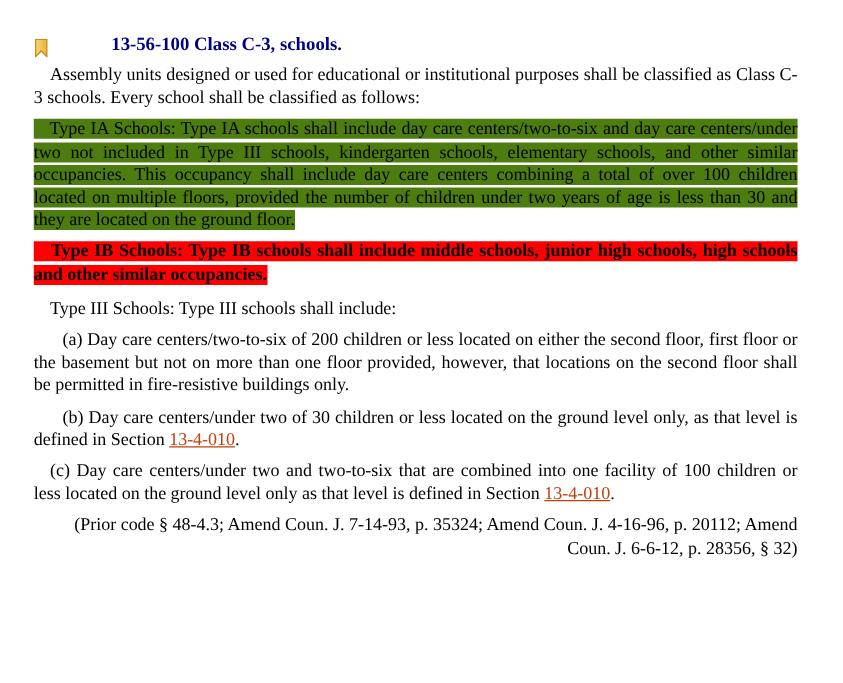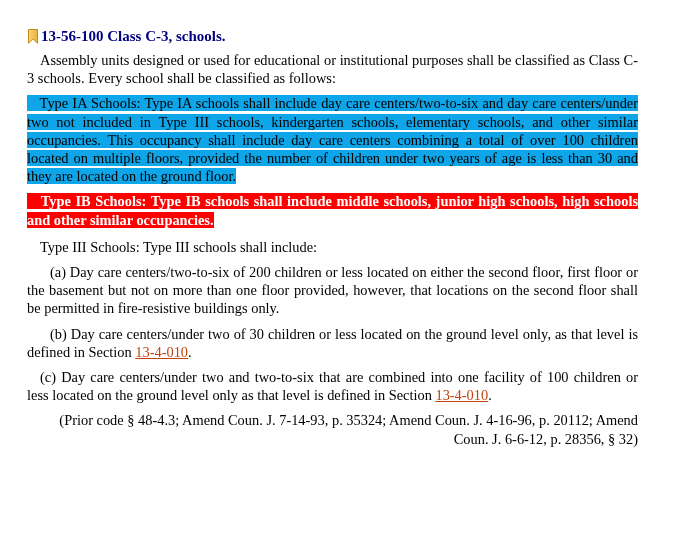--- a/index.html
+++ b/index.html
@@ -21,42 +21,43 @@
       top: 26px;
       width: 611px;
     }
     .heading {
       font-weight: bold;
       font-size: 15px;
       color: #000080;
       line-height: 20px;
       height: 20px;
       display: flex;
-      align-items: center;
+      align-items: flex-end;
       margin: 0 0 5px 0;
+      gap: 48px;
     }
     .bookmark {
       display: inline-block;
       width: 12px;
       height: 15px;
       margin-right: 2px;
       position: relative;
     }
     .bookmark svg { display: block; }
     p {
       margin: 0;
       font-size: 14.4px;
       line-height: 18.2px;
       text-align: justify;
     }
     .para { margin-bottom: 7px; }
     .indent { text-indent: 13px; }
     .sub-indent { text-indent: 23px; }
-    .hl-yellow { background: #0ea5e9; }
-    .hl-red { background: #ff0000; color: #ffffff; font-weight: bold; }
+    .hl-yellow { background: #4d7c0f; }
+    .hl-red { background: #ff0000; color: #000000; font-weight: bold; }
     a.link {
       color: #c2410c;
       text-decoration: underline;
     }
     .p-intro { margin-bottom: 7px; font-family: Liberation Serif, serif; }
     .p-ia { margin-bottom: 7px; }
     .p-ib { margin-bottom: 9px; }
   </style>
 </head>
 <body>

